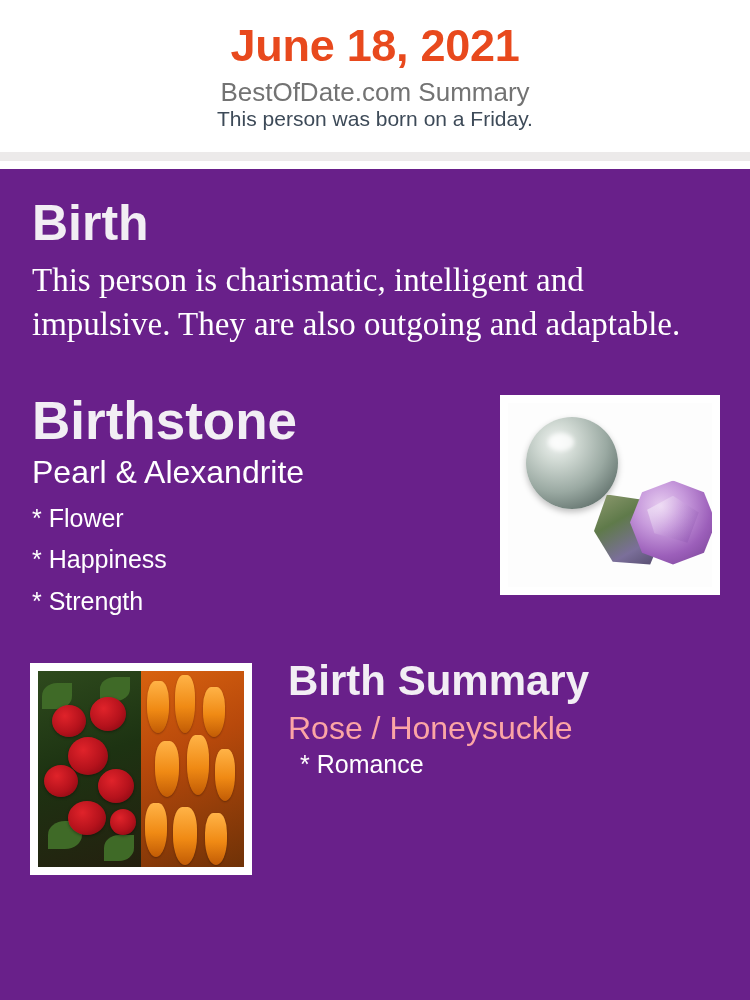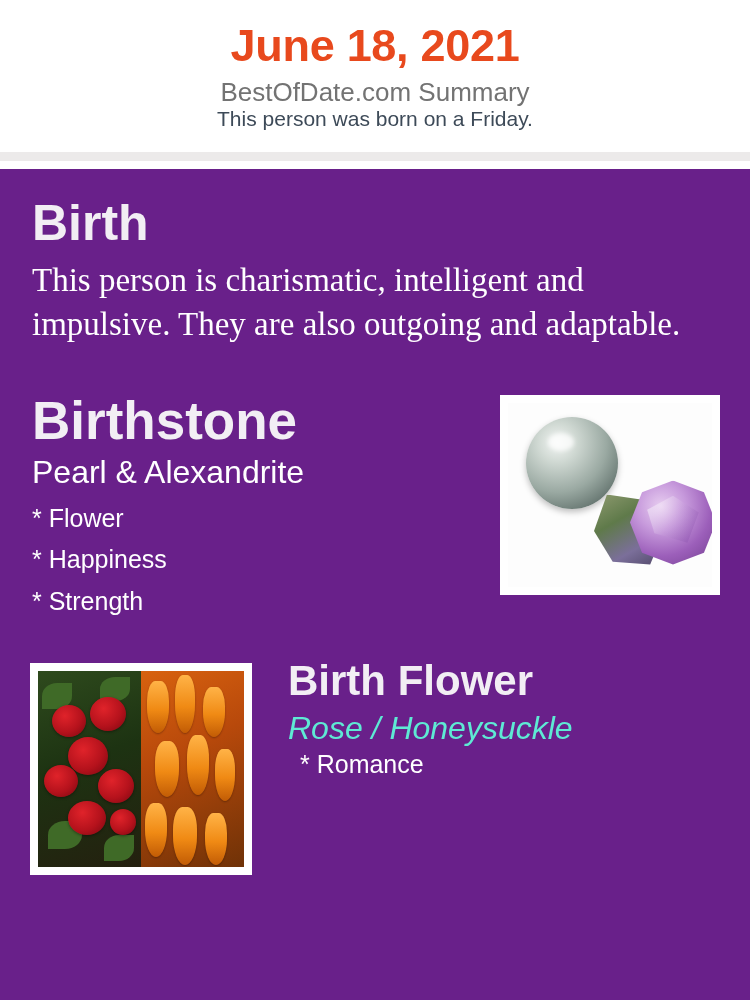--- a/index.html
+++ b/index.html
@@ -233,24 +233,23 @@
     text-align: left;
   }
   .flower-title {
     font-size: 42px;
     font-weight: bold;
     color: #f2eef4;
     line-height: 1.05;
   }
   .flower-sub {
     font-size: 32px;
-    color: #5eead4;
+    color: #fca5a5;
     margin-top: 6px;
     line-height: 1.15;
-    font-style: italic;
   }
   .flower-trait {
     font-size: 25px;
     color: #ffffff;
     margin-top: 5px;
     margin-left: 12px;
     line-height: 1.1;
   }
 </style>
 </head>
@@ -311,20 +310,20 @@
             <div class="trumpet" style="left:14px; top:70px;  width:24px; height:56px;"></div>
             <div class="trumpet" style="left:46px; top:64px;  width:22px; height:60px;"></div>
             <div class="trumpet" style="left:74px; top:78px;  width:20px; height:52px;"></div>
             <div class="trumpet" style="left:4px;  top:132px; width:22px; height:54px;"></div>
             <div class="trumpet" style="left:32px; top:136px; width:24px; height:58px;"></div>
             <div class="trumpet" style="left:64px; top:142px; width:22px; height:52px;"></div>
           </div>
         </div>
       </div>
       <div class="flower-text">
-        <div class="flower-title">Birth Flower</div>
+        <div class="flower-title">Birth Summary</div>
         <div class="flower-sub">Rose / Honeysuckle</div>
         <div class="flower-trait">* Romance</div>
       </div>
     </div>
 
   </div>
 </div>
 
 </body></html>

